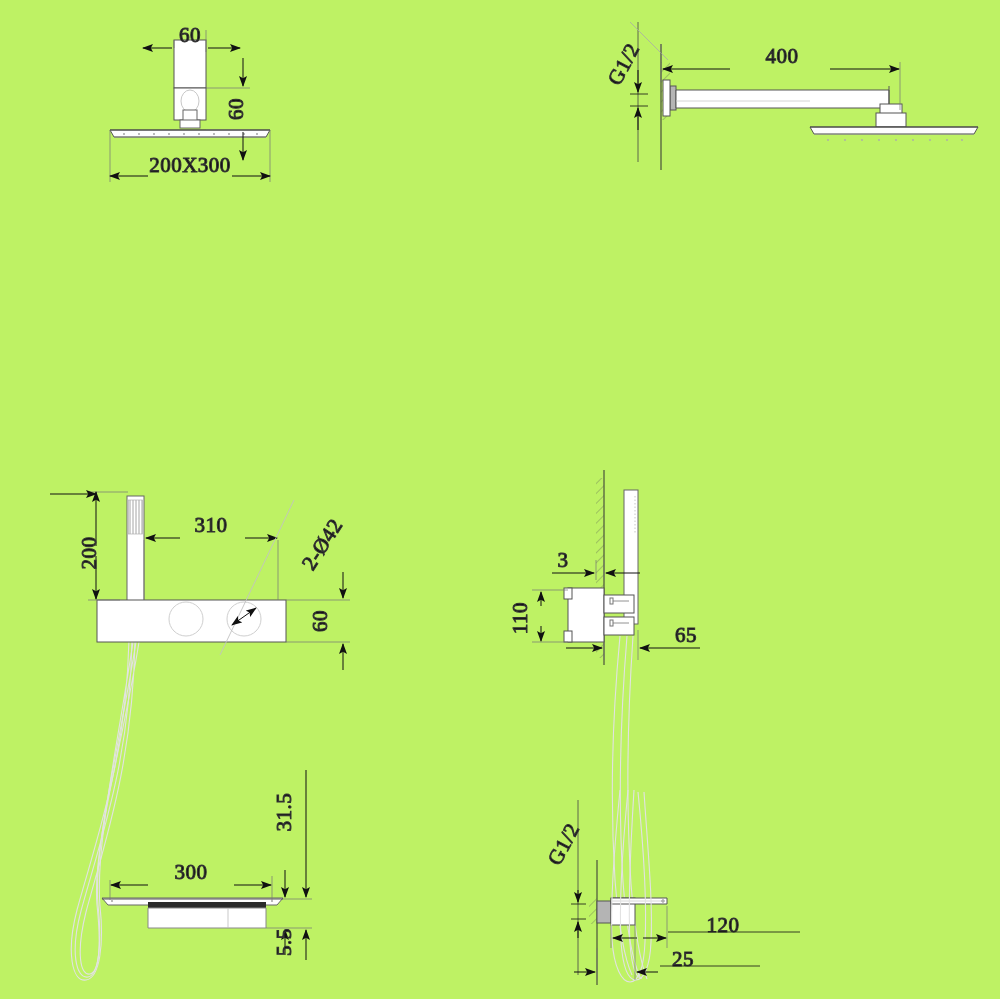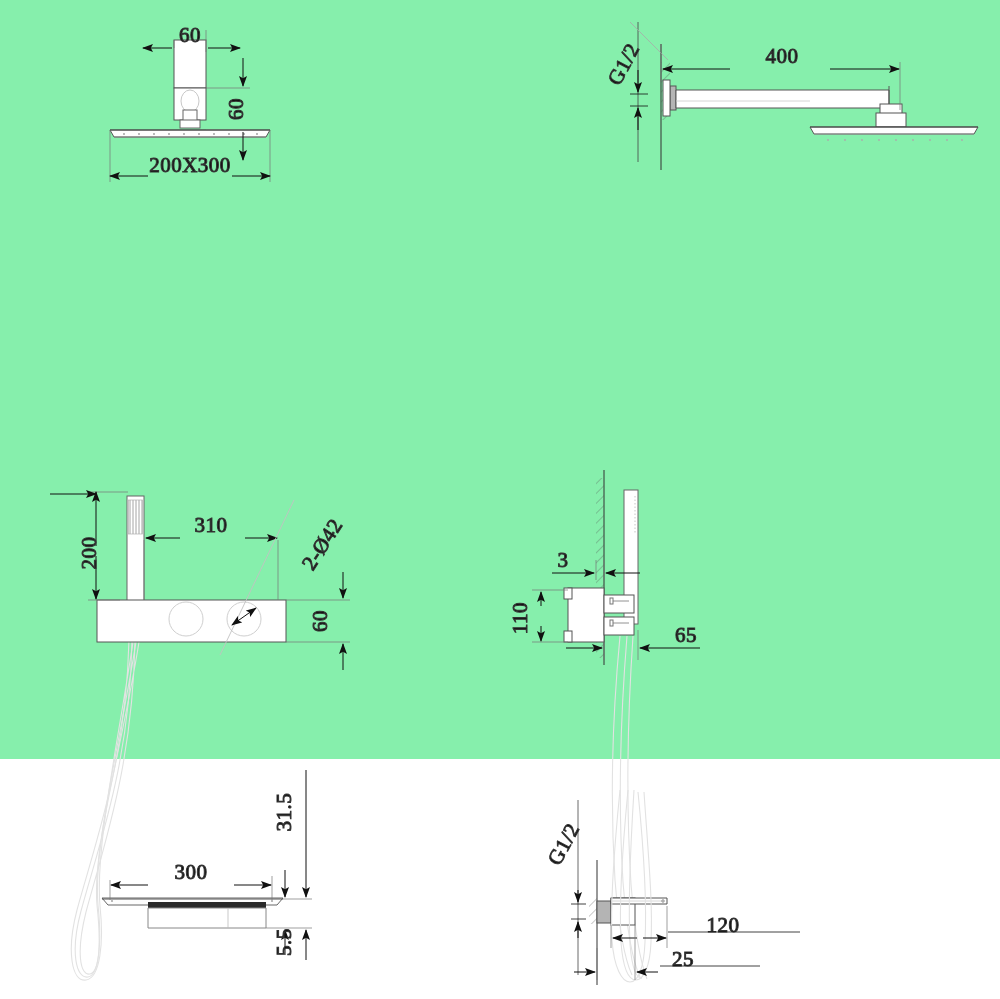--- a/index.html
+++ b/index.html
@@ -2,21 +2,21 @@
 <html><head>
 <meta charset="utf-8">
 <style>
   html,body{margin:0;padding:0;background:#ffffff;}
   body{
     width:1000px;height:999px;
     font-family:"Liberation Serif", serif;
     color:#1a1a1a;
     overflow:hidden;
   }
-  #sheet{position:relative;width:1000px;height:759px;background:#86efac;}
+  #sheet{position:relative;width:1000px;height:999px;background:#bef264;}
   #sheet svg{position:absolute;left:0;top:0;}
   .dimtxt{font-family:"Liberation Serif", serif;font-size:21px;fill:#111;letter-spacing:0.5px;}
 </style>
 </head>
 <body>
 
 <div id="sheet">
 
 <svg width="1000" height="999" viewBox="0 0 1000 999">
   <defs>

